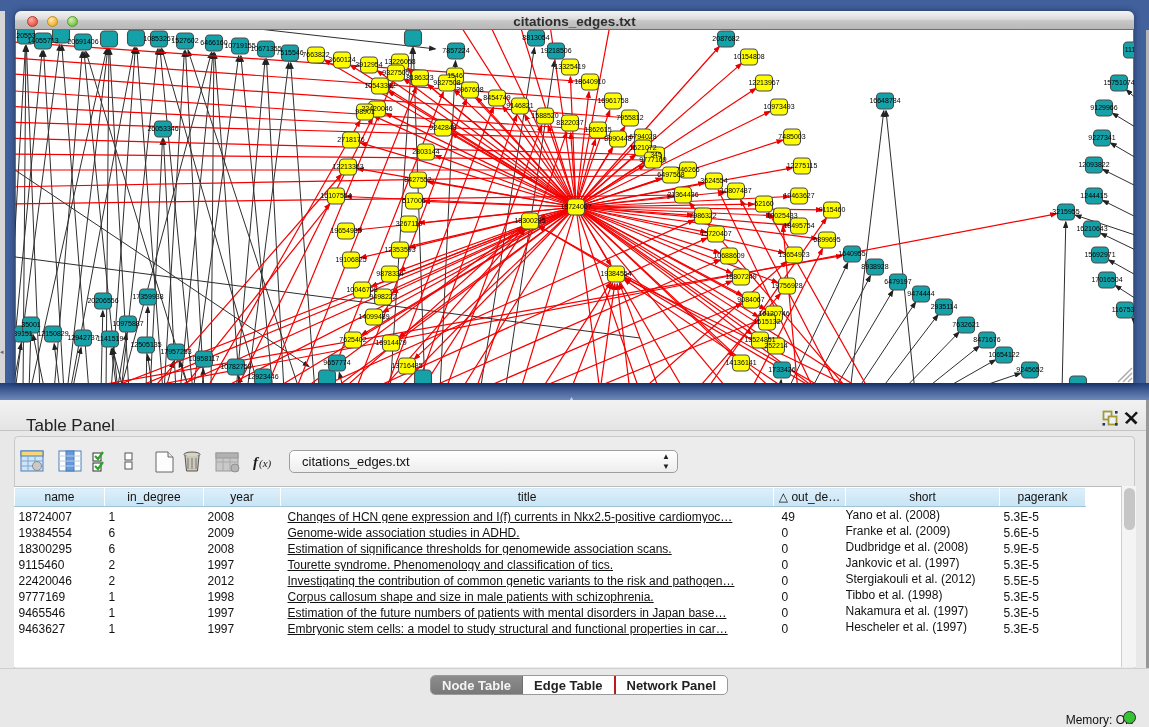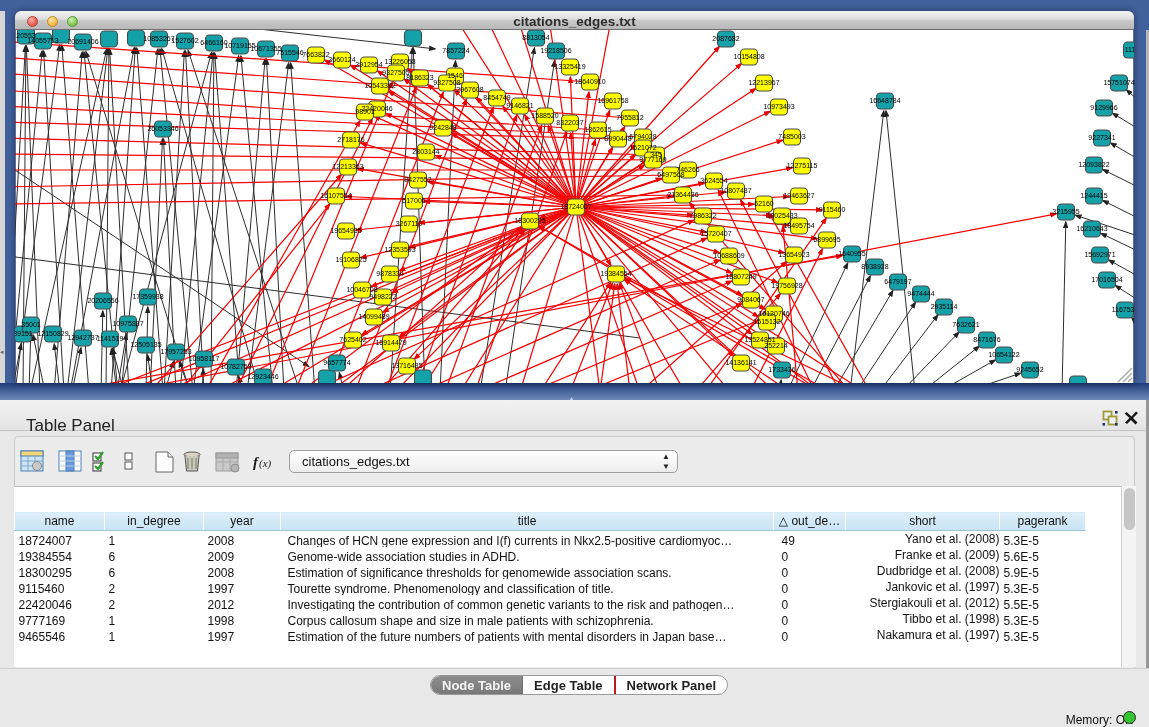--- a/index.html
+++ b/index.html
@@ -27,34 +27,34 @@
   background:linear-gradient(#f2f2f2,#e4e4e4); border-bottom:1px solid #c4c4c4; }
 .tpheader .t { position:absolute; left:26px; top:8px; font-size:17px; color:#222;margin-top:8px; }
 .pane { position:absolute; left:14px; top:436px; width:1121px; height:236px;
   background:#ececec; border:1px solid #c9c9c9; border-radius:4px; }
 .combo { position:absolute; left:289px; top:450px; width:389px; height:23px;
   background:linear-gradient(#ffffff,#ededed); border:1px solid #9f9f9f; border-radius:5px;
   font-size:13px; color:#111; line-height:21px; padding-left:12px; }
 .combo .ud { position:absolute; right:7px; top:1px; font-size:8px; color:#222; line-height:10px; text-align:center; }
 .tblwrap { position:absolute; left:14px; top:486px; width:1107px; height:181px;
   background:#fff; overflow:hidden; border-top:1px solid #bbb; }
-table { border-collapse:collapse; table-layout:fixed; width:1107px; font-size:12px;margin-top:24px; }
+table { border-collapse:collapse; table-layout:fixed; width:1107px; font-size:12px; }
 th.blank { background:#fff; border:none; }
 th { background:linear-gradient(#ddeffa,#c8e4f4); border:1px solid #ffffff;
   border-bottom:1px solid #9fc4d8; font-weight:normal; height:19px; font-size:12px; color:#111; padding:0;}
 td { height:11px; padding:5px 0 0 4px; line-height:11px; color:#111; white-space:nowrap; overflow:hidden; }
-td.c4 { padding-left:7px; } td.c5 { padding-left:8px; } td.c6 { padding-top:5px; }
+td.c4 { padding-left:7px;text-decoration:underline; } td.c5 { padding-left:8px; } td.c6 { padding-top:5px; }
 td.c2,td.c3 { }
-td.c6 { text-align:right; padding:0; }
+td.c6 { text-align:left; padding:0; }
 .scroll { position:absolute; left:1121px; top:486px; width:15px; height:181px;
   background:#f4f4f4; border-left:1px solid #d0d0d0; }
 .thumb { position:absolute; left:2px; top:2px; width:11px; height:42px; background:#c6c6c6; border-radius:6px; }
 .tabsrow { position:absolute; left:0px; top:668px; width:1149px; height:59px; background:#e8e8e8; border-top:1px solid #cfcfcf;}
 .seg { position:absolute; left:430px; top:6px; height:20px; display:flex;
-  border:1px solid #9a9a9a; border-radius:10px; overflow:hidden; background:#fff;
+  border:1px solid #9a9a9a; border-radius:5px; overflow:hidden; background:#fff;
   font-size:13px; font-weight:bold; }
 .seg div { padding:2px 11px 0 11px; color:#222; border-right:2px solid #b91c1c; }
 .seg div.sel { background:linear-gradient(#8d8d8d,#787878); color:#f4f4f4; border-right:1px solid #6f6f6f;}
 .seg div:last-child { border-right:none; }
 .mem { position:absolute; right:16px; top:44px; font-size:12px; color:#111; }
 .memdot { position:absolute; right:13px; top:42px; width:13px; height:13px; border-radius:50%;
   background:#35c42f; border:1.5px solid #2a2a2a; }
 .icon { position:absolute; top:450px; }
 </style></head>
 <body>
@@ -694,21 +694,21 @@
           <td class="c4">Estimation of significance thresholds for genomewide association scans.</td>
           <td class="c5">0</td>
           <td class="c6">Dudbridge et al. (2008)</td>
           <td class="c7">5.9E-5</td>
           <td></td>
         </tr>
 <tr>
           <td class="c1">9115460</td>
           <td class="c2">2</td>
           <td class="c3">1997</td>
-          <td class="c4">Tourette syndrome. Phenomenology and classification of title.</td>
+          <td class="c4">Tourette syndrome. Phenomenology and classification of tics.</td>
           <td class="c5">0</td>
           <td class="c6">Jankovic et al. (1997)</td>
           <td class="c7">5.3E-5</td>
           <td></td>
         </tr>
 <tr>
           <td class="c1">22420046</td>
           <td class="c2">2</td>
           <td class="c3">2012</td>
           <td class="c4">Investigating the contribution of common genetic variants to the risk and pathogen…</td>
@@ -730,20 +730,30 @@
 <tr>
           <td class="c1">9465546</td>
           <td class="c2">1</td>
           <td class="c3">1997</td>
           <td class="c4">Estimation of the future numbers of patients with mental disorders in Japan base…</td>
           <td class="c5">0</td>
           <td class="c6">Nakamura et al. (1997)</td>
           <td class="c7">5.3E-5</td>
           <td></td>
         </tr>
+<tr>
+          <td class="c1">9463627</td>
+          <td class="c2">1</td>
+          <td class="c3">1997</td>
+          <td class="c4">Embryonic stem cells: a model to study structural and functional properties in car…</td>
+          <td class="c5">0</td>
+          <td class="c6">Hescheler et al. (1997)</td>
+          <td class="c7">5.3E-5</td>
+          <td></td>
+        </tr>
 </tbody>
     </table>
 </div>
 <div class="scroll">
     <div class="thumb"></div>
   </div>
 <div class="tabsrow">
   <div class="seg">
     <div class="sel">Node Table</div>
       <div>Edge Table</div>

